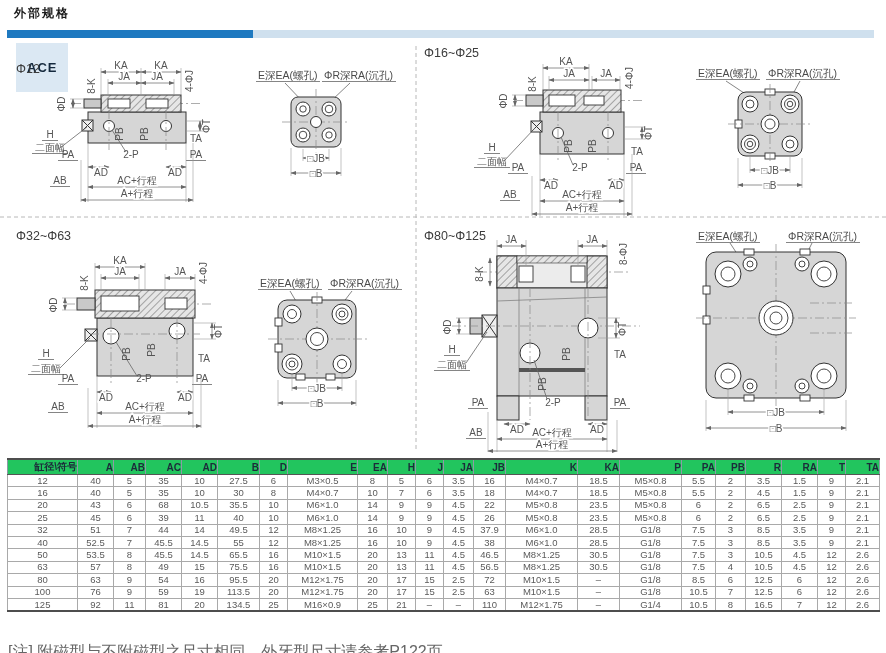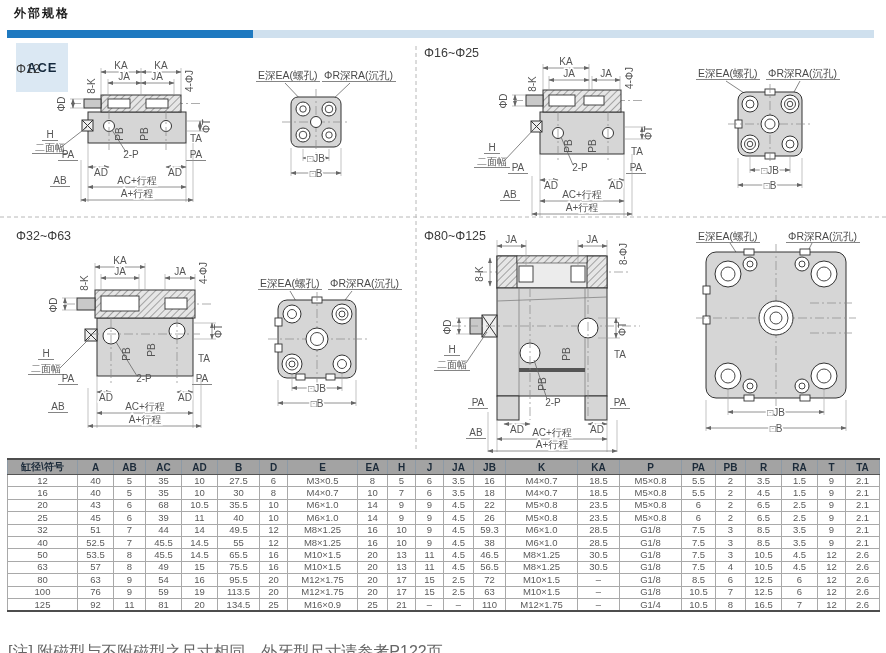--- a/index.html
+++ b/index.html
@@ -25,22 +25,22 @@
   .ul{stroke:#666;stroke-width:0.8;}
   .cl{stroke:#8a8a8a;stroke-width:0.7;stroke-dasharray:9 3 2 3;fill:none;}
   .brk{stroke:#777;stroke-width:0.7;}
   text{fill:#555;font-size:10px;font-family:"Liberation Sans","DejaVu Sans",sans-serif;}
   text.qlbl{fill:#3c3c3c;font-size:12.5px;}
   text.top{font-size:10.5px;fill:#4a4a4a;}
   text.halo{paint-order:stroke;stroke:#fff;stroke-width:3px;}
   
   #spec-table{position:absolute;left:7px;top:458px;width:872px;border-collapse:collapse;
       table-layout:fixed;border-top:2px solid #4e4e4e;border-bottom:2px solid #4e4e4e;}
-  #spec-table th{background:#a3a3a3;color:#1c2b3a;font-size:10px;font-weight:bold;
-      border:1px solid #8d9aa6;border-bottom:1.5px solid #555;height:14px;padding:0;white-space:nowrap;}
+  #spec-table th{background:#22c55e;color:#1c2b3a;font-size:10px;font-weight:bold;
+      border:1px solid #8d9aa6;border-bottom:1.5px solid #555;height:14px;padding:0;white-space:nowrap;text-align:right;}
   #spec-table td{color:#5a5a5a;font-size:9.5px;text-align:center;border:1px solid #a9a9a9;
       height:11.4px;padding:0;white-space:nowrap;line-height:1.05;}
   #footnote{left:8px;top:642px;font-size:16px;color:#666;}
 </style>
 </head>
 <body>
 
 <div class="abs" id="page-title">外部规格</div>
 <div class="abs" id="bar-blue" style="background: rgb(30, 121, 192);"></div>
 <div class="abs" id="bar-light" style="background: rgb(207, 224, 238);"></div>
@@ -649,21 +649,21 @@
         <td>7</td>
         <td>44</td>
         <td>14</td>
         <td>49.5</td>
         <td>12</td>
         <td>M8×1.25</td>
         <td>16</td>
         <td>10</td>
         <td>9</td>
         <td>4.5</td>
-        <td>59.3</td>
+        <td>37.9</td>
         <td>M6×1.0</td>
         <td>28.5</td>
         <td>G1/8</td>
         <td>7.5</td>
         <td>3</td>
         <td>8.5</td>
         <td>3.5</td>
         <td>9</td>
         <td>2.1</td>
       </tr>

